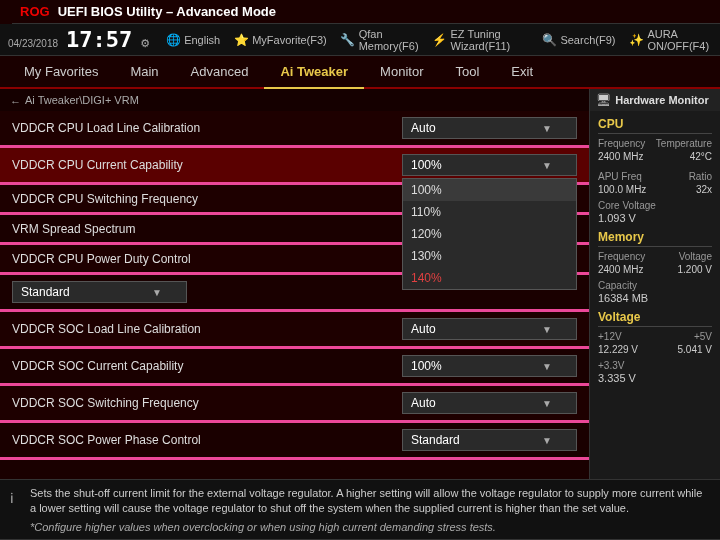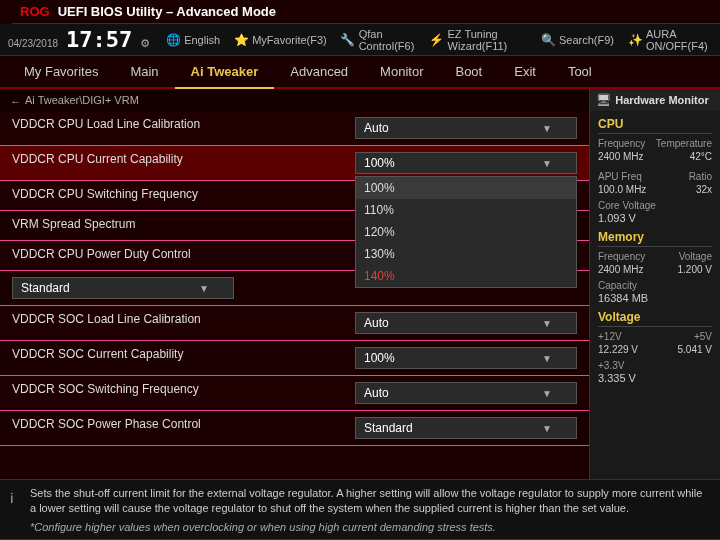--- a/index.html
+++ b/index.html
@@ -118,34 +118,35 @@
       font-size: 11px;
       display: flex;
       align-items: center;
       gap: 4px;
       background: #150000;
     }
 
     
     .setting-row {
       display: flex;
+      align-items: center;
       justify-content: space-between;
       padding: 6px 12px;
-      border-bottom: 1px solid #ec4899;
+      border-bottom: 3px solid #ec4899;
       min-height: 30px;
     }
     .setting-row:nth-child(even) { background: #1e0000; }
     .setting-row.highlighted { background: #5a0000; }
     .setting-label {
       color: #ddd;
       font-size: 12px;
       flex: 1;
     }
     .setting-control {
-      width: 222px;
+      width: 175px;
       position: relative;
     }
     .select-box {
       width: 100%;
       background: #2a2a2a;
       border: 1px solid #555;
       color: #fff;
       padding: 3px 24px 3px 8px;
       font-size: 12px;
       cursor: pointer;
@@ -285,46 +286,45 @@
     <div class="shortcut-item">
       <span class="icon">🌐</span>
       <span>English</span>
     </div>
     <div class="shortcut-item">
       <span class="icon">⭐</span>
       <span>MyFavorite(F3)</span>
     </div>
     <div class="shortcut-item">
       <span class="icon">🔧</span>
-      <span>Qfan Control(F6)</span>
+      <span>Qfan Memory(F6)</span>
     </div>
     <div class="shortcut-item">
       <span class="icon">⚡</span>
       <span>EZ Tuning Wizard(F11)</span>
     </div>
     <div class="shortcut-item">
       <span class="icon">🔍</span>
       <span>Search(F9)</span>
     </div>
     <div class="shortcut-item">
       <span class="icon">✨</span>
       <span>AURA ON/OFF(F4)</span>
     </div>
   </div>
 </div>
 
 <div class="nav-tabs">
   <div class="nav-tab">My Favorites</div>
   <div class="nav-tab">Main</div>
+  <div class="nav-tab">Advanced</div>
   <div class="nav-tab active">Ai Tweaker</div>
-  <div class="nav-tab">Advanced</div>
   <div class="nav-tab">Monitor</div>
-  <div class="nav-tab">Boot</div>
+  <div class="nav-tab">Tool</div>
   <div class="nav-tab">Exit</div>
-  <div class="nav-tab">Tool</div>
 </div>
 
 <div class="main-layout">
 
   <div class="left-panel">
 
     <div class="breadcrumb">
       <span>←</span>
       <span>Ai Tweaker\DIGI+ VRM</span>
     </div>

